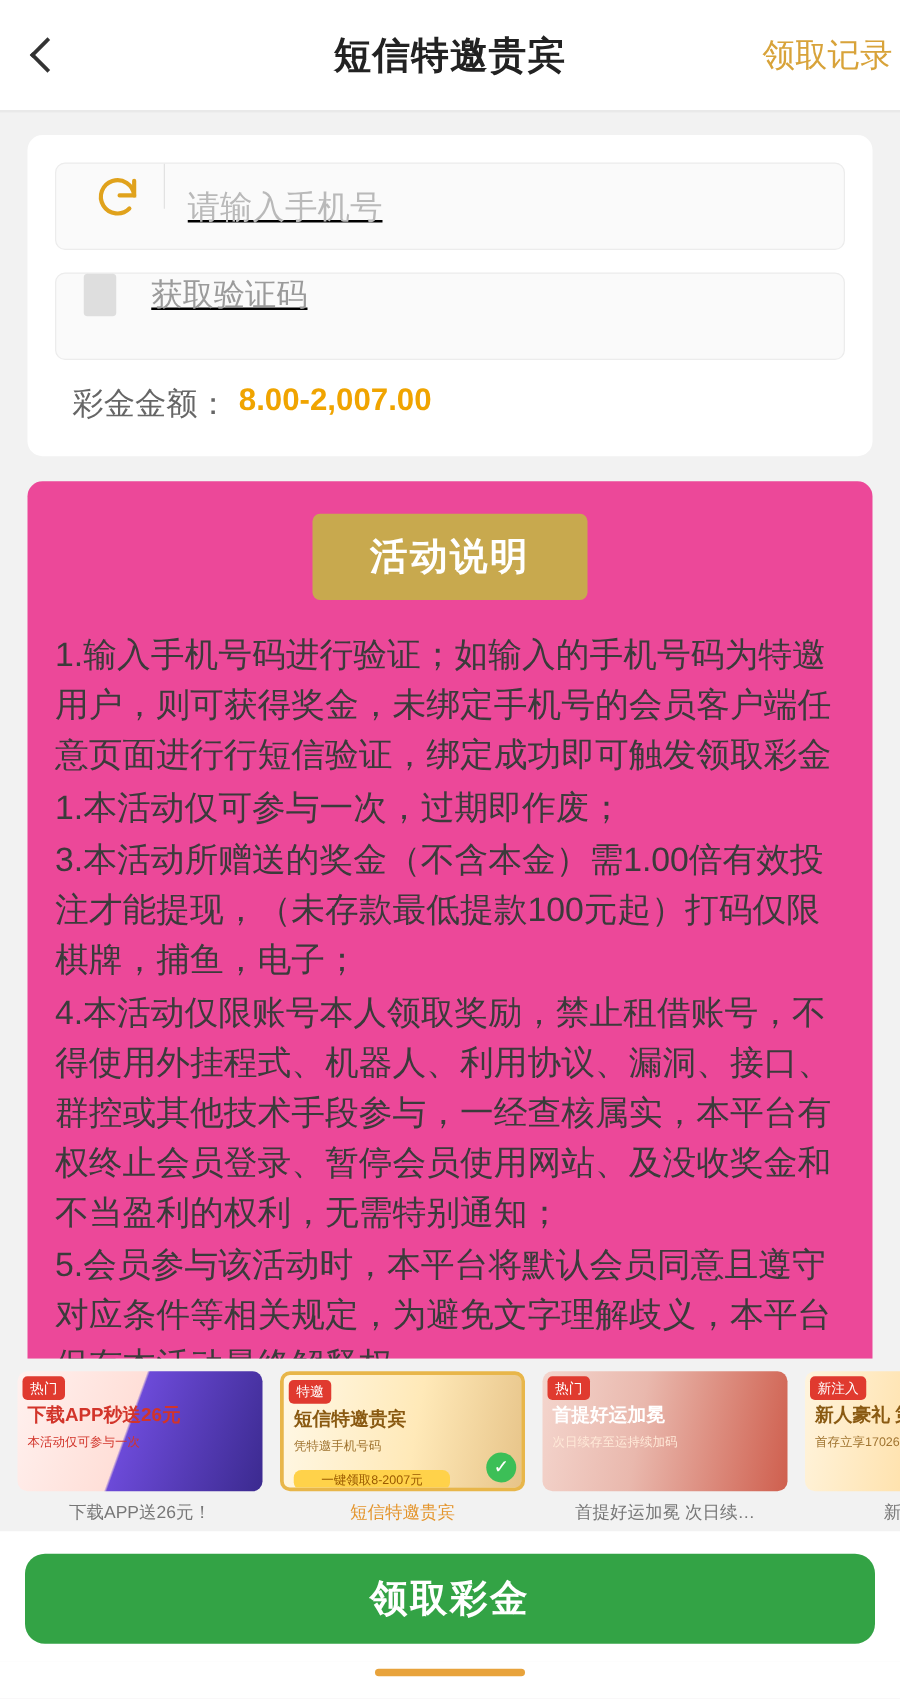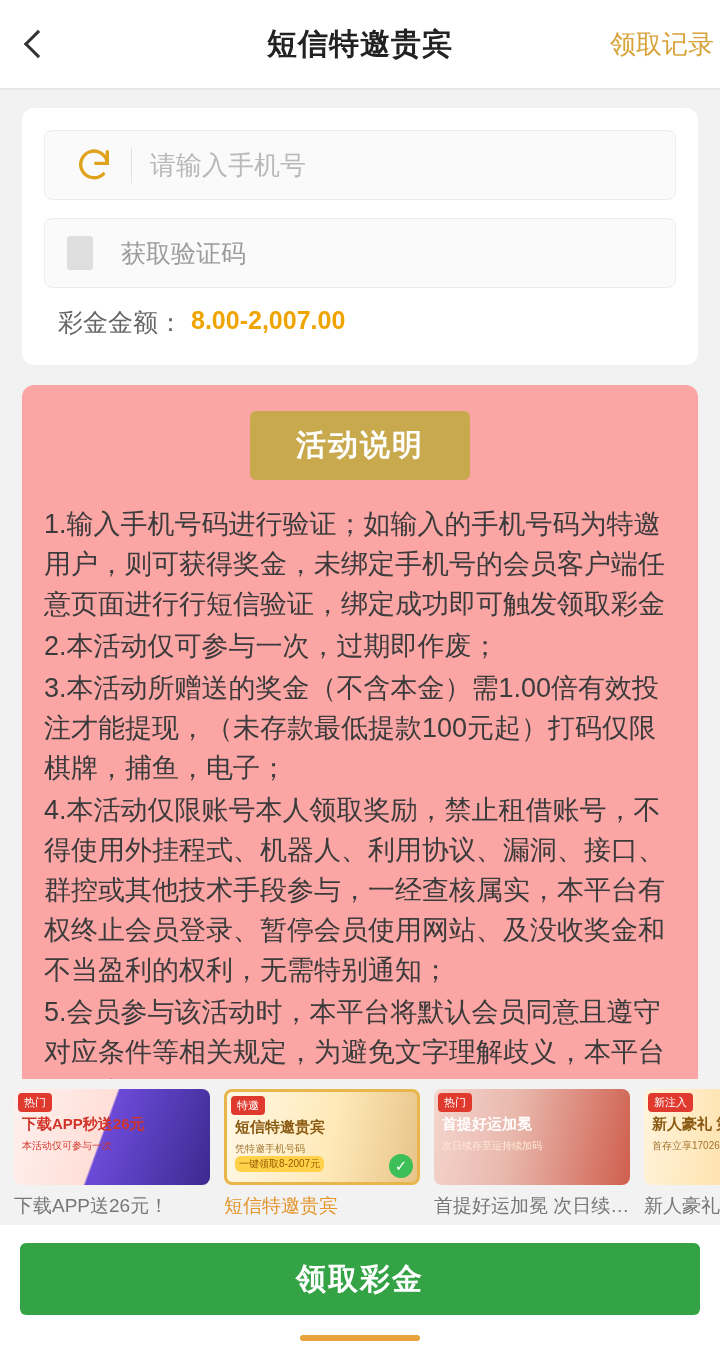--- a/index.html
+++ b/index.html
@@ -65,23 +65,23 @@
     padding: 22px 22px 26px 22px;
     margin-bottom: 20px;
   }
 
   .field {
     height: 70px;
     background: #fafafa;
     border: 1px solid #ececec;
     border-radius: 8px;
     display: flex;
-    align-items: center;
     margin-bottom: 18px;
     padding: 0 22px;
+    text-decoration: underline;
   }
   .refresh-icon {
     width: 54px; height: 54px;
     display: flex; align-items: center; justify-content: center;
     color: #e0a21c;
     flex: 0 0 auto;
     cursor: pointer;
   }
   .vdiv { width: 1px; height: 36px; background: #e2e2e2; margin: 0 18px 0 10px; flex: 0 0 auto; }
   .field input {
@@ -113,21 +113,21 @@
     align-items: flex-start;
     font-size: 25px;
     padding-left: 14px;
     margin-top: 10px;
   }
   .amount-label { color: #666; }
   .amount-value { color: #f0a400; font-weight: 700; margin-left: 8px; }
 
   
   .rules-card {
-    background: #fca5a5;
+    background: #ec4899;
     border-radius: 12px;
     padding: 26px 22px 30px 22px;
   }
   .rules-title {
     width: 220px;
     margin: 0 auto 24px auto;
     background: #c8a94e;
     color: #ffffff;
     font-size: 30px;
     font-weight: 700;
@@ -175,66 +175,66 @@
   }
   .thumb-img .t-line1 {
     position: absolute; left: 8px; top: 26px;
     font-size: 15px; font-weight: 700; z-index: 3;
   }
   .thumb-img .t-line2 {
     position: absolute; left: 8px; top: 50px;
     font-size: 10px; z-index: 3;
   }
   .thumb-img .t-line3 {
-    position: absolute; left: 8px; top: 64px;
+    position: absolute; left: 8px; top: 76px;
     font-size: 10px; z-index: 3;
-    background: #ffd24a; color: #9a5a00; padding: 1px 4px; border-radius: 6px;
+    background: #ffd24a; color: #9a5a00; padding: 1px 22px; border-radius: 6px;
   }
   .th1 { background: linear-gradient(110deg,#fff1ef 0%,#ffdfd8 45%,#6c4ad8 46%,#3b2a8f 100%); }
   .th1 .t-line1, .th1 .t-line2 { color: #d2342a; }
   .th2 { background: linear-gradient(100deg,#fff8e6 0%,#ffe9b8 55%,#e7c489 100%); }
   .th2 .t-line1 { color: #8a5a12; }
   .th2 .t-line2 { color: #a07430; text-align: center; }
   .th3 { background: linear-gradient(100deg,#f4d5cd 0%,#e9b8ad 40%,#cf5f4e 100%); }
   .th3 .t-line1 { color: #ffffff; }
   .th3 .t-line2 { color: #ffe9d8; }
   .th4 { background: linear-gradient(100deg,#fff4dd 0%,#ffe0a8 50%,#f3c678 100%); }
   .th4 .t-line1 { color: #8a5a12; }
   .th4 .t-line2 { color: #a07430; }
   .thumb-img.selected { border: 3px solid #e8b64a; }
   .check {
     position: absolute; right: 4px; bottom: 4px;
     width: 24px; height: 24px; border-radius: 50%;
     background: #3cbf57; color: #fff;
     font-size: 15px; line-height: 24px; text-align: center; z-index: 4;
   }
   .thumb-label {
-    font-size: 19px;
+    font-size: 14px;
     color: #777;
-    text-align: left;
+    text-align: center;
     margin-top: 8px;
     white-space: nowrap;
     overflow: hidden;
     text-overflow: ellipsis;
   }
   .thumb-label.active { color: #e4952c; }
 
   
   .cta-wrap {
     flex: 0 0 auto;
     background: #ffffff;
     padding: 18px 20px 14px 20px;
   }
   .cta {
     width: 100%;
     height: 72px;
     background: #33a345;
     color: #ffffff;
     border: none;
-    border-radius: 6px;
+    border-radius: 16px;
     font-size: 30px;
     font-weight: 700;
     letter-spacing: 2px;
     font-family: inherit;
     cursor: pointer;
   }
   .home-bar-wrap { height: 30px; background: #ffffff; display: flex; align-items: flex-start; justify-content: center; flex: 0 0 auto; }
   .home-bar { width: 120px; height: 6px; border-radius: 3px; background: #e8a33c; margin-top: 6px; }
 </style>
 </head>
@@ -275,21 +275,21 @@
         <span class="amount-label">彩金金额：</span>
         <span class="amount-value">8.00-2,007.00</span>
       </div>
 
     </div>
 
     <div class="rules-card">
       <div class="rules-title">活动说明</div>
       <div class="rules-body">
         <p>1.输入手机号码进行验证；如输入的手机号码为特邀用户，则可获得奖金，未绑定手机号的会员客户端任意页面进行行短信验证，绑定成功即可触发领取彩金</p>
-        <p>2.本活动仅可参与一次，过期即作废；</p>
+        <p>1.本活动仅可参与一次，过期即作废；</p>
         <p>3.本活动所赠送的奖金（不含本金）需1.00倍有效投注才能提现，（未存款最低提款100元起）打码仅限棋牌，捕鱼，电子；</p>
         <p>4.本活动仅限账号本人领取奖励，禁止租借账号，不得使用外挂程式、机器人、利用协议、漏洞、接口、群控或其他技术手段参与，一经查核属实，本平台有权终止会员登录、暂停会员使用网站、及没收奖金和不当盈利的权利，无需特别通知；</p>
         <p>5.会员参与该活动时，本平台将默认会员同意且遵守对应条件等相关规定，为避免文字理解歧义，本平台保有本活动最终解释权。</p>
       </div>
     </div>
 
   </div>
 
   <div class="thumbs-wrap">
     <div class="thumbs">

